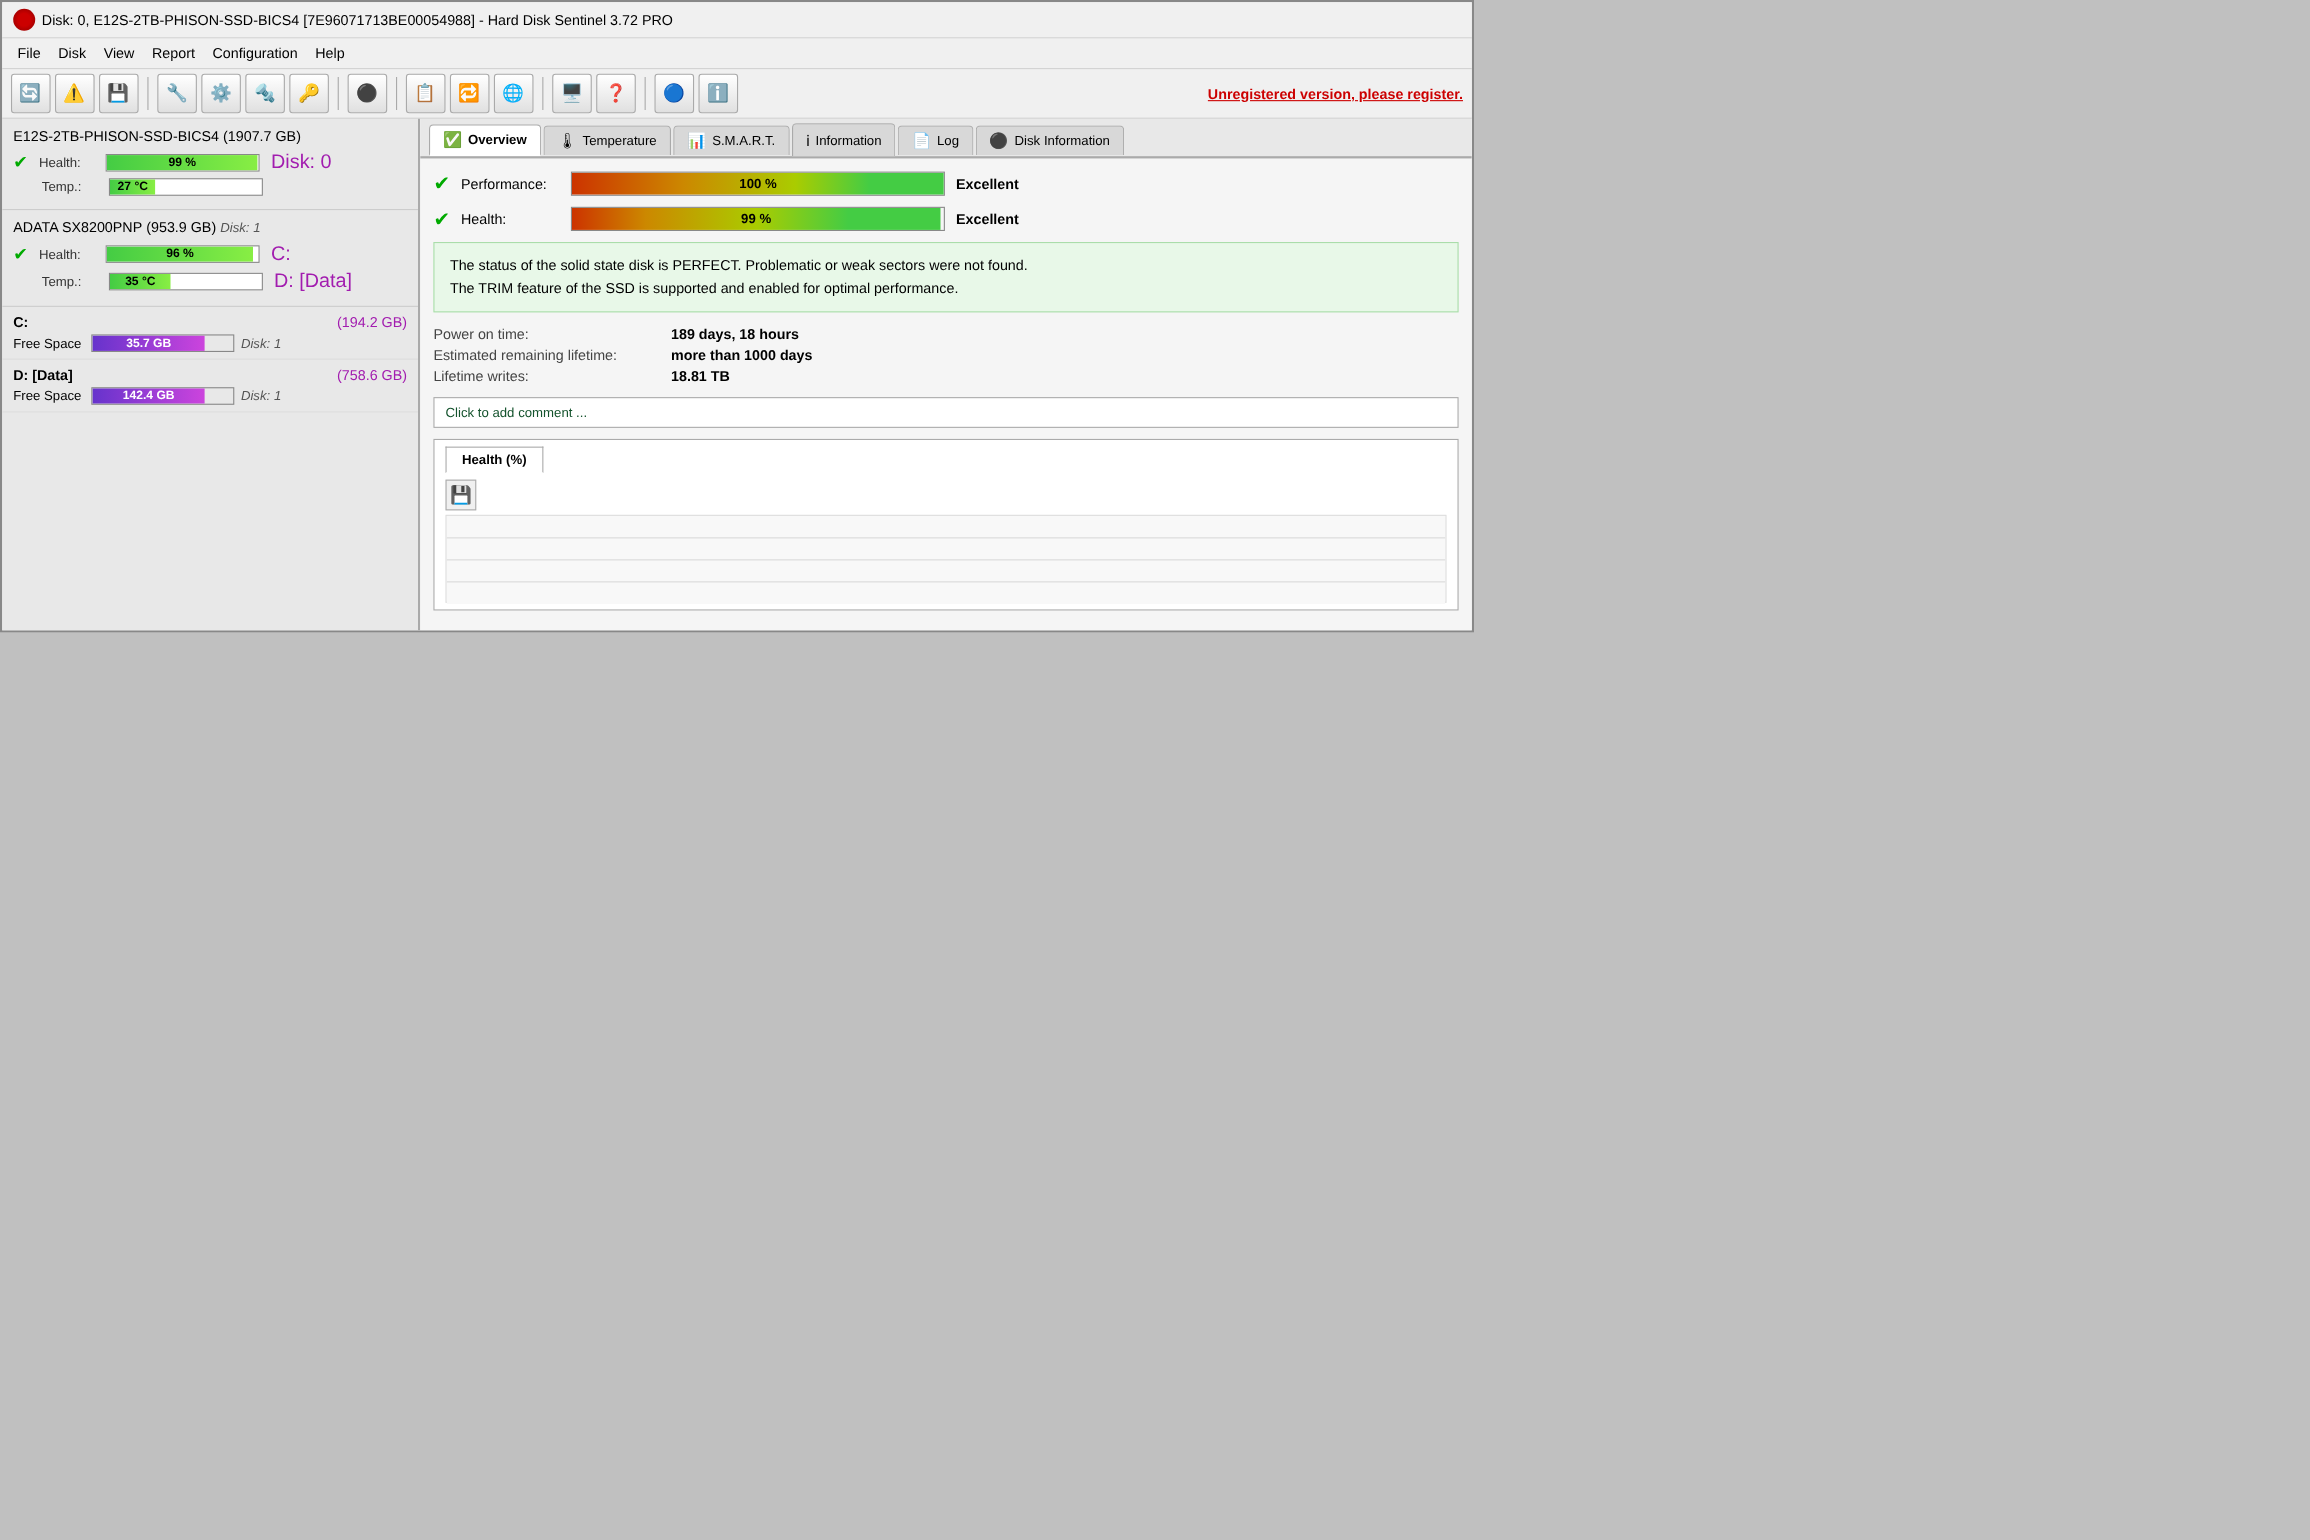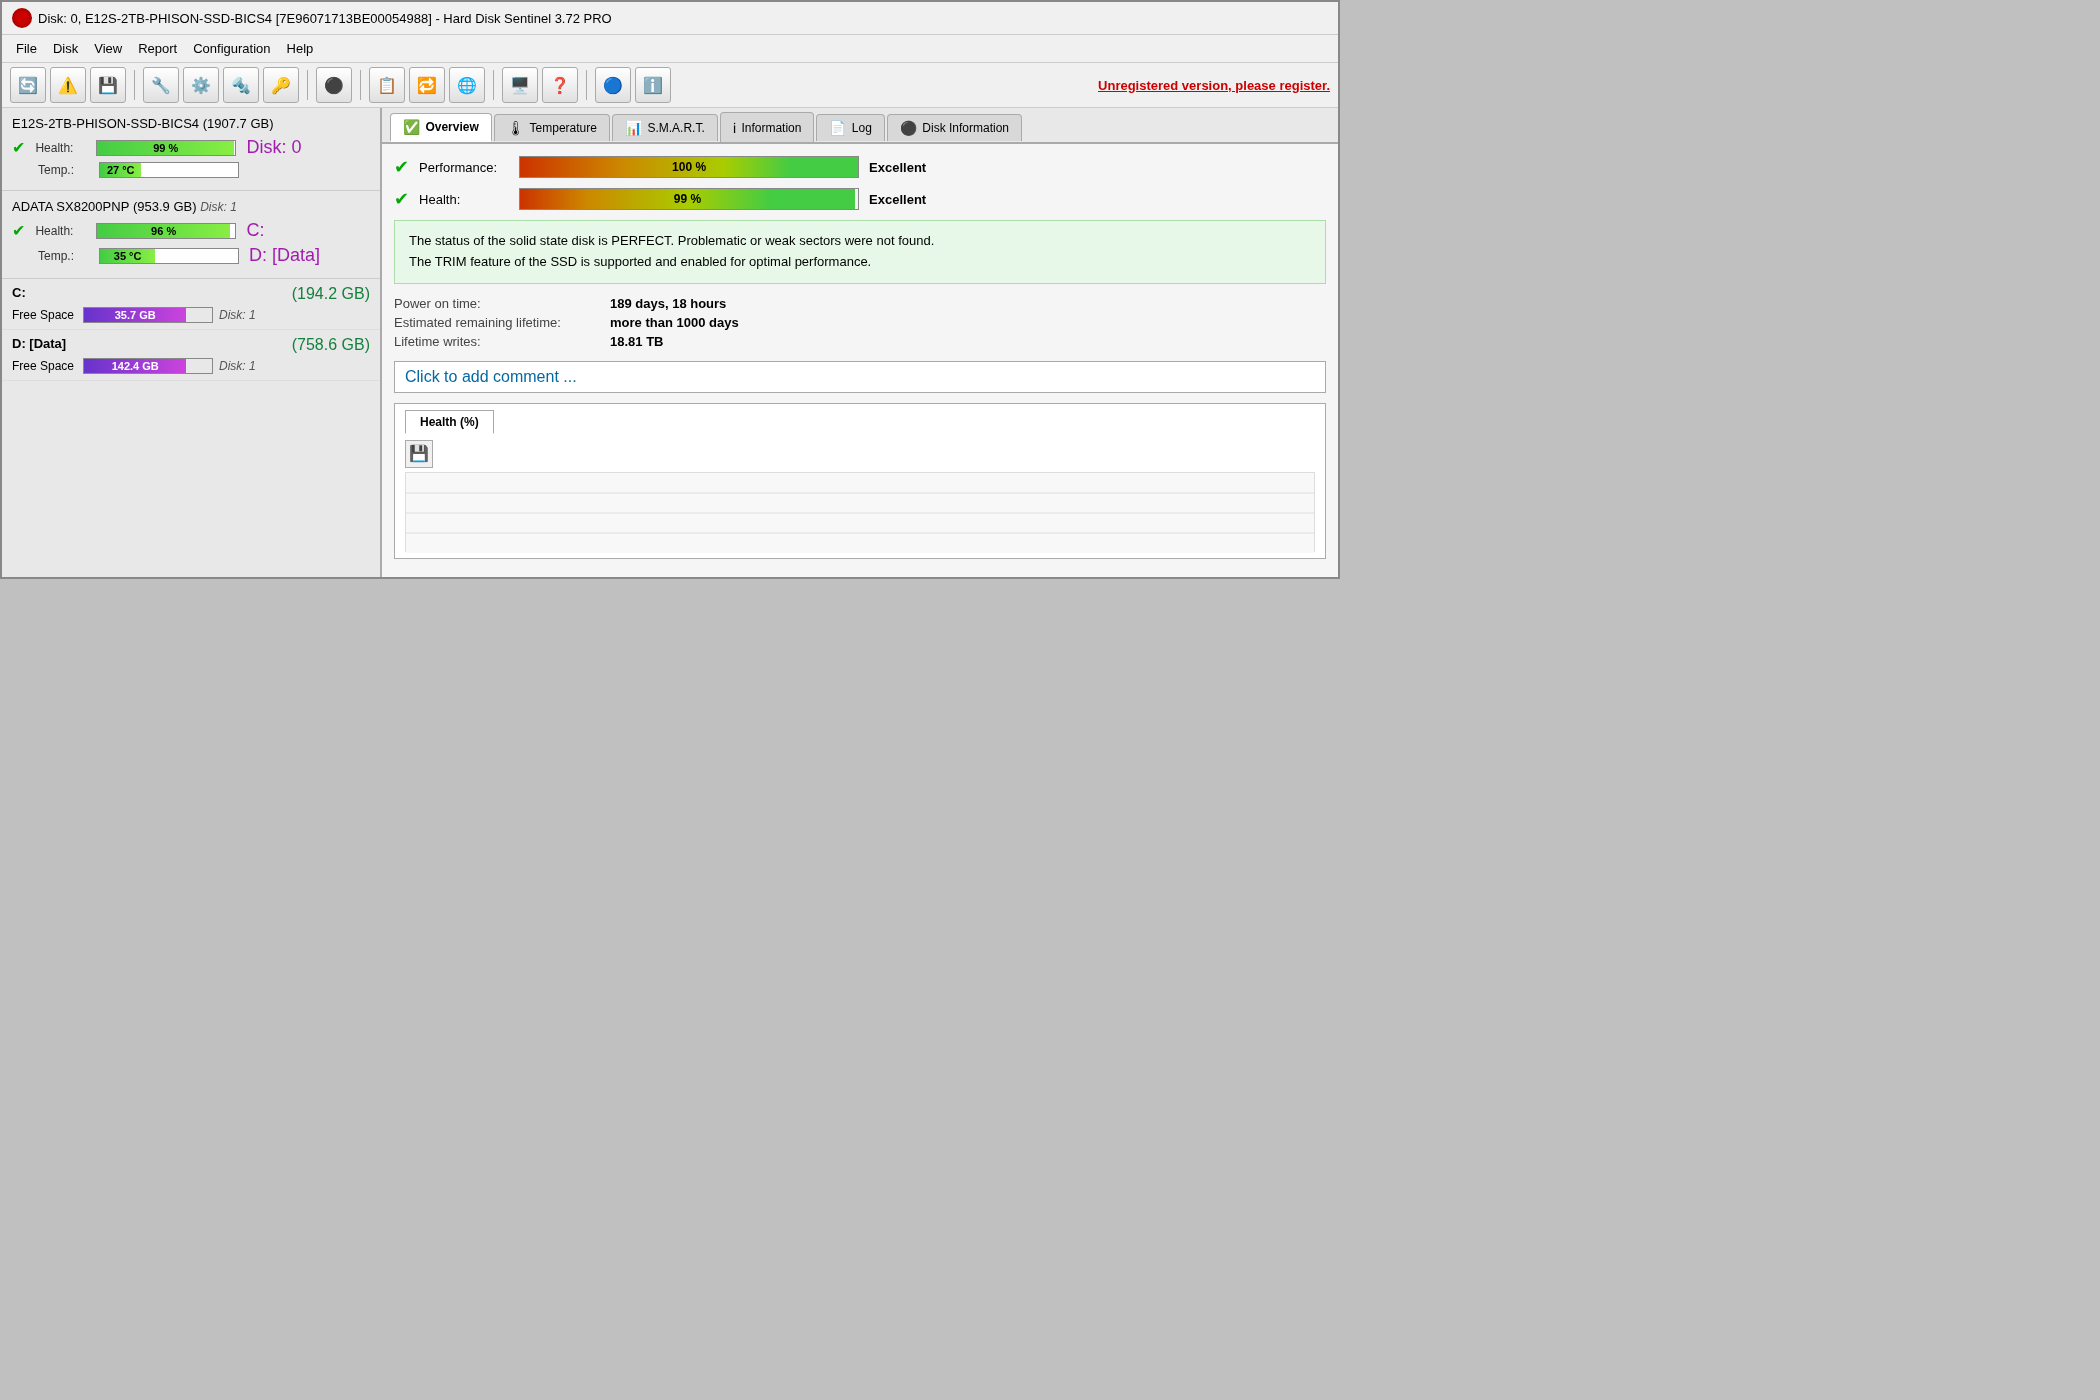--- a/index.html
+++ b/index.html
@@ -123,21 +123,21 @@
     .drive-entry {
       padding: 6px 10px;
       border-bottom: 1px solid #ddd;
     }
     .drive-header-row {
       display: flex;
       justify-content: space-between;
       margin-bottom: 4px;
     }
     .drive-letter { font-weight: bold; font-size: 13px; }
-    .drive-size { font-size: 16px; color: #15803d; }
+    .drive-size { font-size: 13px; color: #a21caf; }
     .free-space-row {
       display: flex;
       align-items: center;
       gap: 6px;
     }
     .free-space-label { font-size: 12px; width: 65px; }
     .free-bar-container {
       width: 130px;
       height: 16px;
       border: 1px solid #888;
@@ -253,22 +253,22 @@
       margin-bottom: 12px;
     }
     .info-key { font-size: 13px; color: #444; }
     .info-val { font-size: 13px; font-weight: bold; }
 
     .comment-box {
       width: 100%;
       padding: 6px 10px;
       border: 1px solid #aaa;
       background: #fff;
-      color: #0369a1;
-      font-size: 16px;
+      color: #14532d;
+      font-size: 12px;
       margin-bottom: 10px;
       cursor: text;
     }
     .chart-tab-area {
       border: 1px solid #aaa;
       background: #fff;
       padding: 6px 10px;
       margin-bottom: 6px;
     }
     .chart-tabs {

